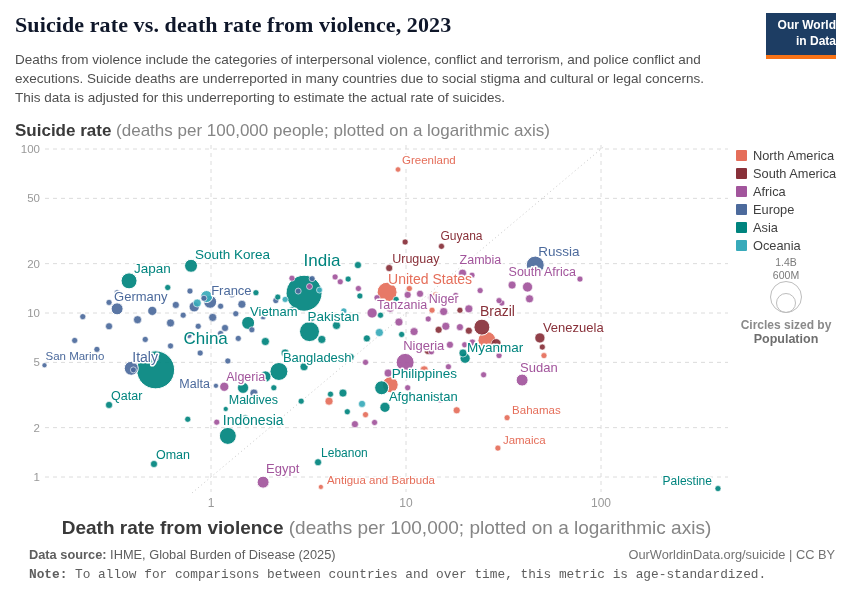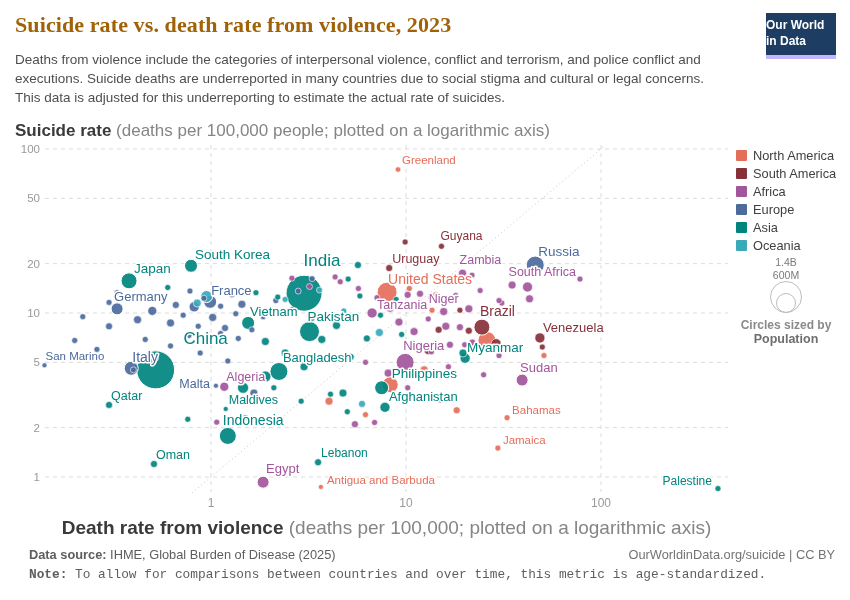--- a/index.html
+++ b/index.html
@@ -1,21 +1,21 @@
 <!DOCTYPE html>
 <html><head>
 <meta charset="utf-8">
 <style>
   html,body{margin:0;padding:0;background:#fff;}
   body{width:850px;height:600px;position:relative;font-family:"Liberation Sans",sans-serif;overflow:hidden;}
   .abs{position:absolute;}
-  #title{left:15px;top:12px;font-family:"Liberation Serif",serif;font-size:22px;font-weight:700;color:#a16207;letter-spacing:.1px;}
+  #title{left:15px;top:12px;font-family:"Liberation Serif",serif;font-size:22px;font-weight:700;color:#0f172a;letter-spacing:.1px;}
   #subtitle{left:15px;top:50px;width:715px;font-size:13.5px;line-height:1.42;color:#4f4f4f;}
-  #logo{right:14px;top:13px;width:70px;height:37px;background:#1d3d63;border-bottom:4px solid #c4b5fd;color:#fff;
-        font-size:12px;font-weight:700;text-align:left;line-height:1.3;padding-top:5px;box-sizing:content-box;}
+  #logo{right:14px;top:13px;width:70px;height:37px;background:#1d3d63;border-bottom:4px solid #f97316;color:#fff;
+        font-size:12px;font-weight:700;text-align:right;line-height:1.3;padding-top:5px;box-sizing:content-box;}
   #y-axis-title{left:15px;top:121px;font-size:17px;color:#858585;}
   #y-axis-title b{color:#3a3a3a;font-weight:700;}
   #x-axis-title{left:45px;top:517px;width:683px;text-align:center;font-size:19px;color:#858585;}
   #x-axis-title b{color:#3a3a3a;font-weight:700;}
   #chart-svg{left:0;top:0;width:850px;height:600px;}
   #legend{left:736px;top:146px;width:112px;}
   .legend-item{display:flex;align-items:center;height:18px;cursor:pointer;}
   .legend-swatch{width:11px;height:11px;border-radius:1px;margin-right:6px;flex:0 0 auto;}
   .legend-label{font-size:12.8px;color:#3f3f3f;white-space:nowrap;}
   #size-legend{left:736px;top:256px;width:100px;text-align:center;color:#7a7a7a;}

